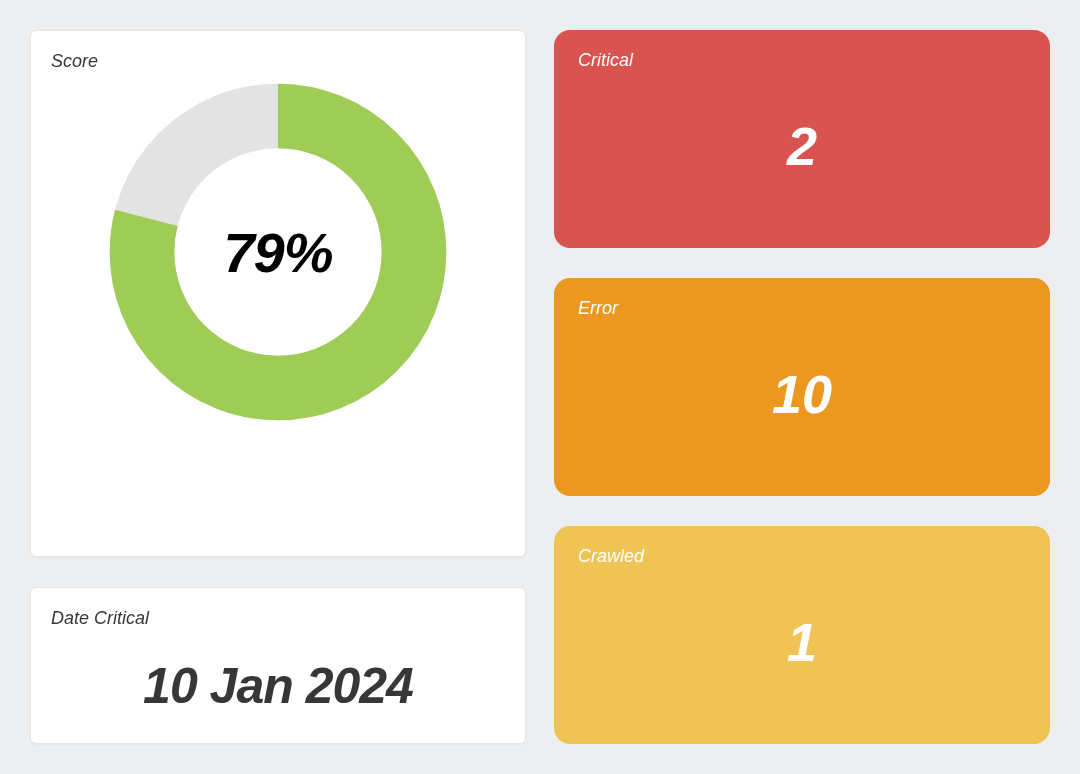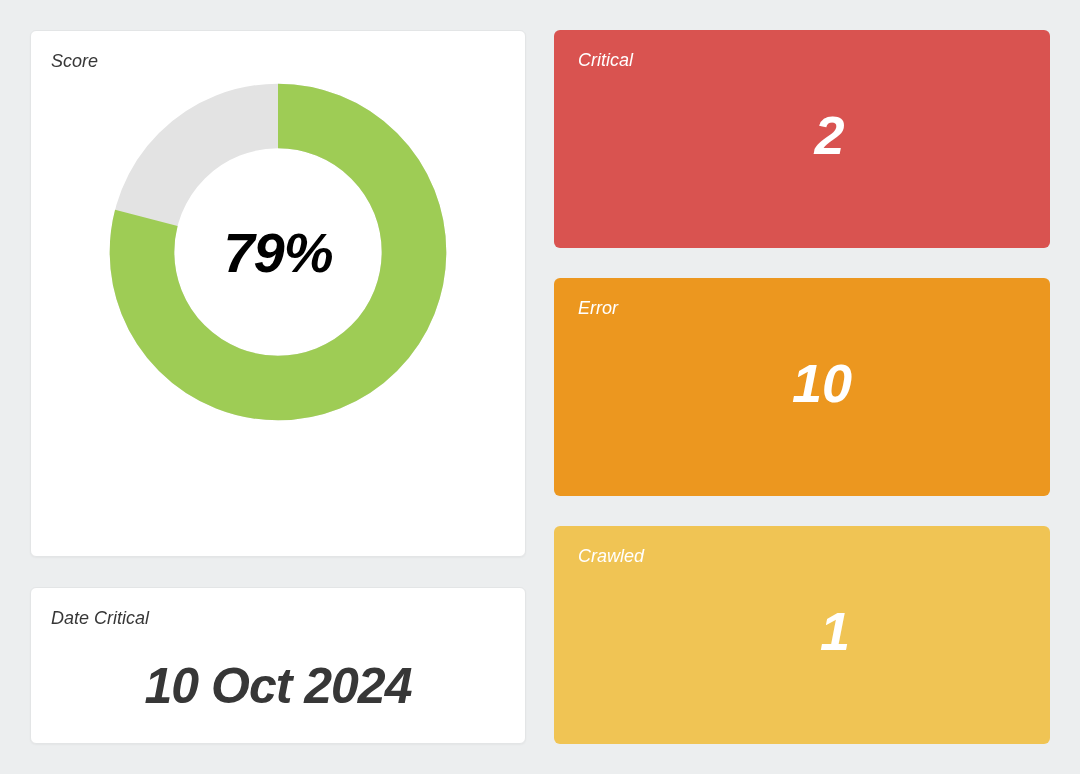--- a/index.html
+++ b/index.html
@@ -53,24 +53,25 @@
     .date-value {
       font-size: 50px;
       font-weight: 700;
       color: #373737;
       text-align: center;
       margin-top: 28px;
       margin-bottom: 8px;
       letter-spacing: -1px;
     }
     .stat-card {
-      border-radius: 6px;
+      border-radius: 16px;
       padding: 20px 24px 28px 24px;
       flex: 1;
       display: flex;
+      flex-direction: column;
     }
     .stat-title {
       font-size: 18px;
       font-weight: 400;
       color: #fff;
     }
     .stat-value {
       font-size: 54px;
       font-weight: 700;
       color: #fff;
@@ -96,21 +97,21 @@
         <svg class="donut" viewBox="0 0 200 200">
           <circle class="track" cx="100" cy="100" r="80"></circle>
           <circle class="progress" id="donut-progress" cx="100" cy="100" r="80" stroke-dasharray="397.0973114137499 105.55751316061703" stroke-dashoffset="0"></circle>
         </svg>
         <div class="donut-label">79%</div>
       </div>
     </div>
 
     <div class="card date-card">
       <div class="card-title">Date Critical</div>
-      <div class="date-value">10 Oct 2024</div>
+      <div class="date-value">10 Jan 2024</div>
     </div>
 
   </div>
 
   <div class="col">
 
     <div class="stat-card critical">
       <div class="stat-title">Critical</div>
       <div class="stat-value">2</div>
     </div>

